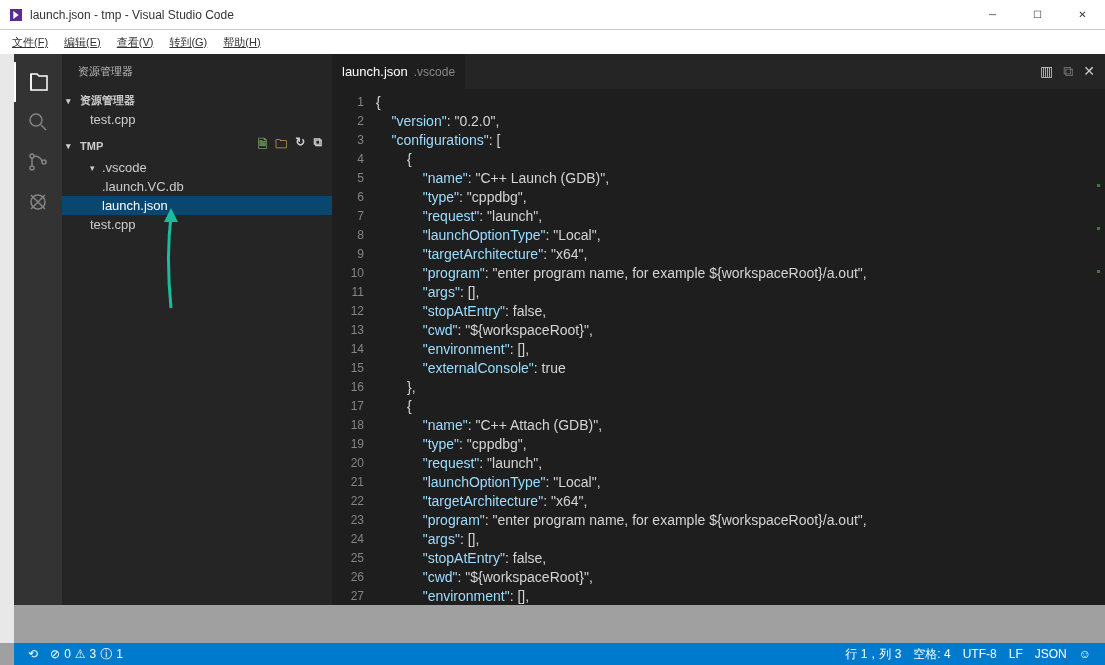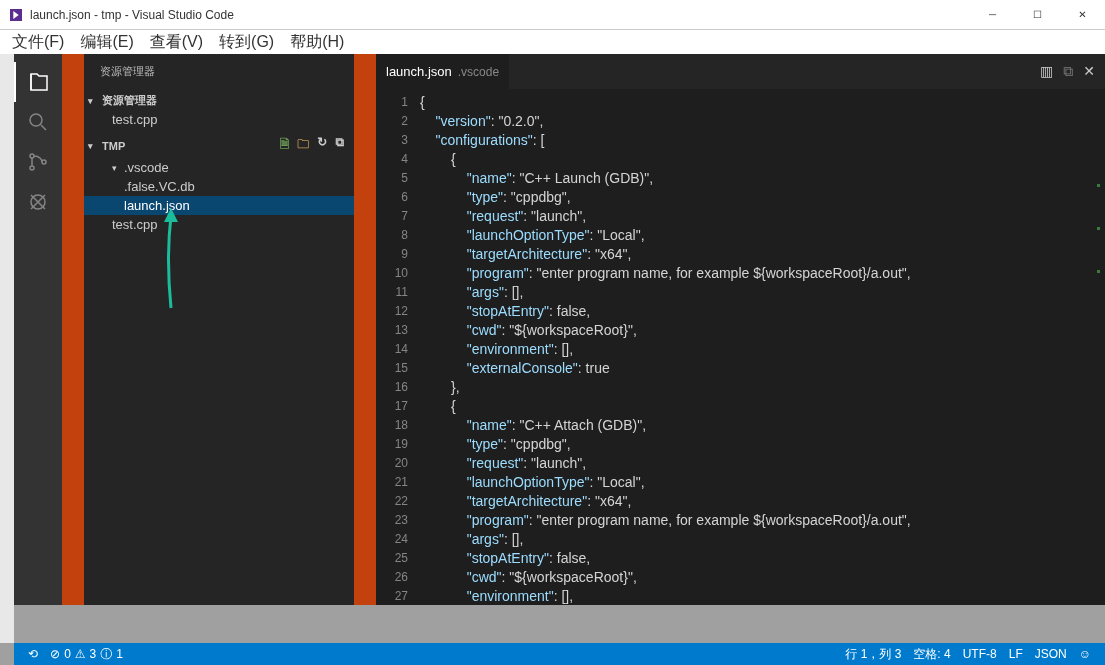--- a/index.html
+++ b/index.html
@@ -3,23 +3,23 @@
 <meta charset="utf-8">
 <style>
 *{margin:0;padding:0;box-sizing:border-box;font-family:"Segoe UI",Tahoma,sans-serif;}
 body{width:1105px;height:665px;background:#a0a0a0;overflow:hidden;position:relative;}
 .window{width:1105px;height:605px;background:#fff;display:flex;flex-direction:column;}
 .titlebar{height:30px;background:#fff;display:flex;align-items:center;padding:0 0 0 8px;border-bottom:1px solid #ccc;}
 .titlebar .vs-icon{width:16px;height:16px;margin-right:6px;}
 .titlebar .title{font-size:12px;color:#333;flex:1;}
 .winbtns{display:flex;}
 .winbtn{width:45px;height:30px;display:flex;align-items:center;justify-content:center;font-size:10px;color:#333;cursor:default;}
-.menubar{height:24px;background:#fff;display:flex;align-items:center;padding:0 4px;font-size:16px;color:#333;}
+.menubar{height:24px;background:#fff;display:flex;align-items:center;padding:0 4px;font-size:11px;color:#333;text-decoration:underline;}
 .menuitem{padding:2px 8px;cursor:default;}
-.app{flex:1;background:#c2410c;display:flex;position:relative;overflow:hidden;margin-left:14px;gap:22px;}
+.app{flex:1;background:#0f766e;display:flex;position:relative;overflow:hidden;margin-left:14px;}
 .leftmargin{position:absolute;left:0;top:54px;width:14px;height:calc(665px - 54px - 22px);background:#e8e8e8;z-index:0;}
 .activitybar{width:48px;background:#333333;display:flex;flex-direction:column;align-items:center;padding-top:8px;}
 .actbtn{width:48px;height:40px;display:flex;align-items:center;justify-content:center;color:#858585;cursor:default;}
 .actbtn.active{color:#fff;border-left:2px solid #fff;}
 .actbtn svg{width:24px;height:24px;}
 .sidebar{width:270px;background:#252526;color:#ccc;display:flex;flex-direction:column;font-size:13px;}
 .sidehead{height:35px;display:flex;align-items:center;padding:0 16px;font-size:11px;color:#bbb;}
 .section{padding:2px 0;}
 .sechead{display:flex;align-items:center;padding:2px 4px;font-size:11px;font-weight:bold;color:#ccc;cursor:default;}
 .sechead .chev{width:10px;display:inline-block;font-size:9px;margin-right:4px;}
@@ -121,21 +121,21 @@
             <span style="color:#c09553;">🗀</span>
             <span>↻</span>
             <span>⧉</span>
           </div>
         </div>
         <div class="fileitem">
             <span class="fchev">▾</span>
             <span>.vscode</span>
           </div>
         <div class="fileitem indent2">
-            <span>.false.VC.db</span>
+            <span>.launch.VC.db</span>
           </div>
         <div class="fileitem indent2 selected">
             <span>launch.json</span>
           </div>
         <div class="fileitem">
             <span>test.cpp</span>
           </div>
       </div>
     </div>
     <div class="editor">

